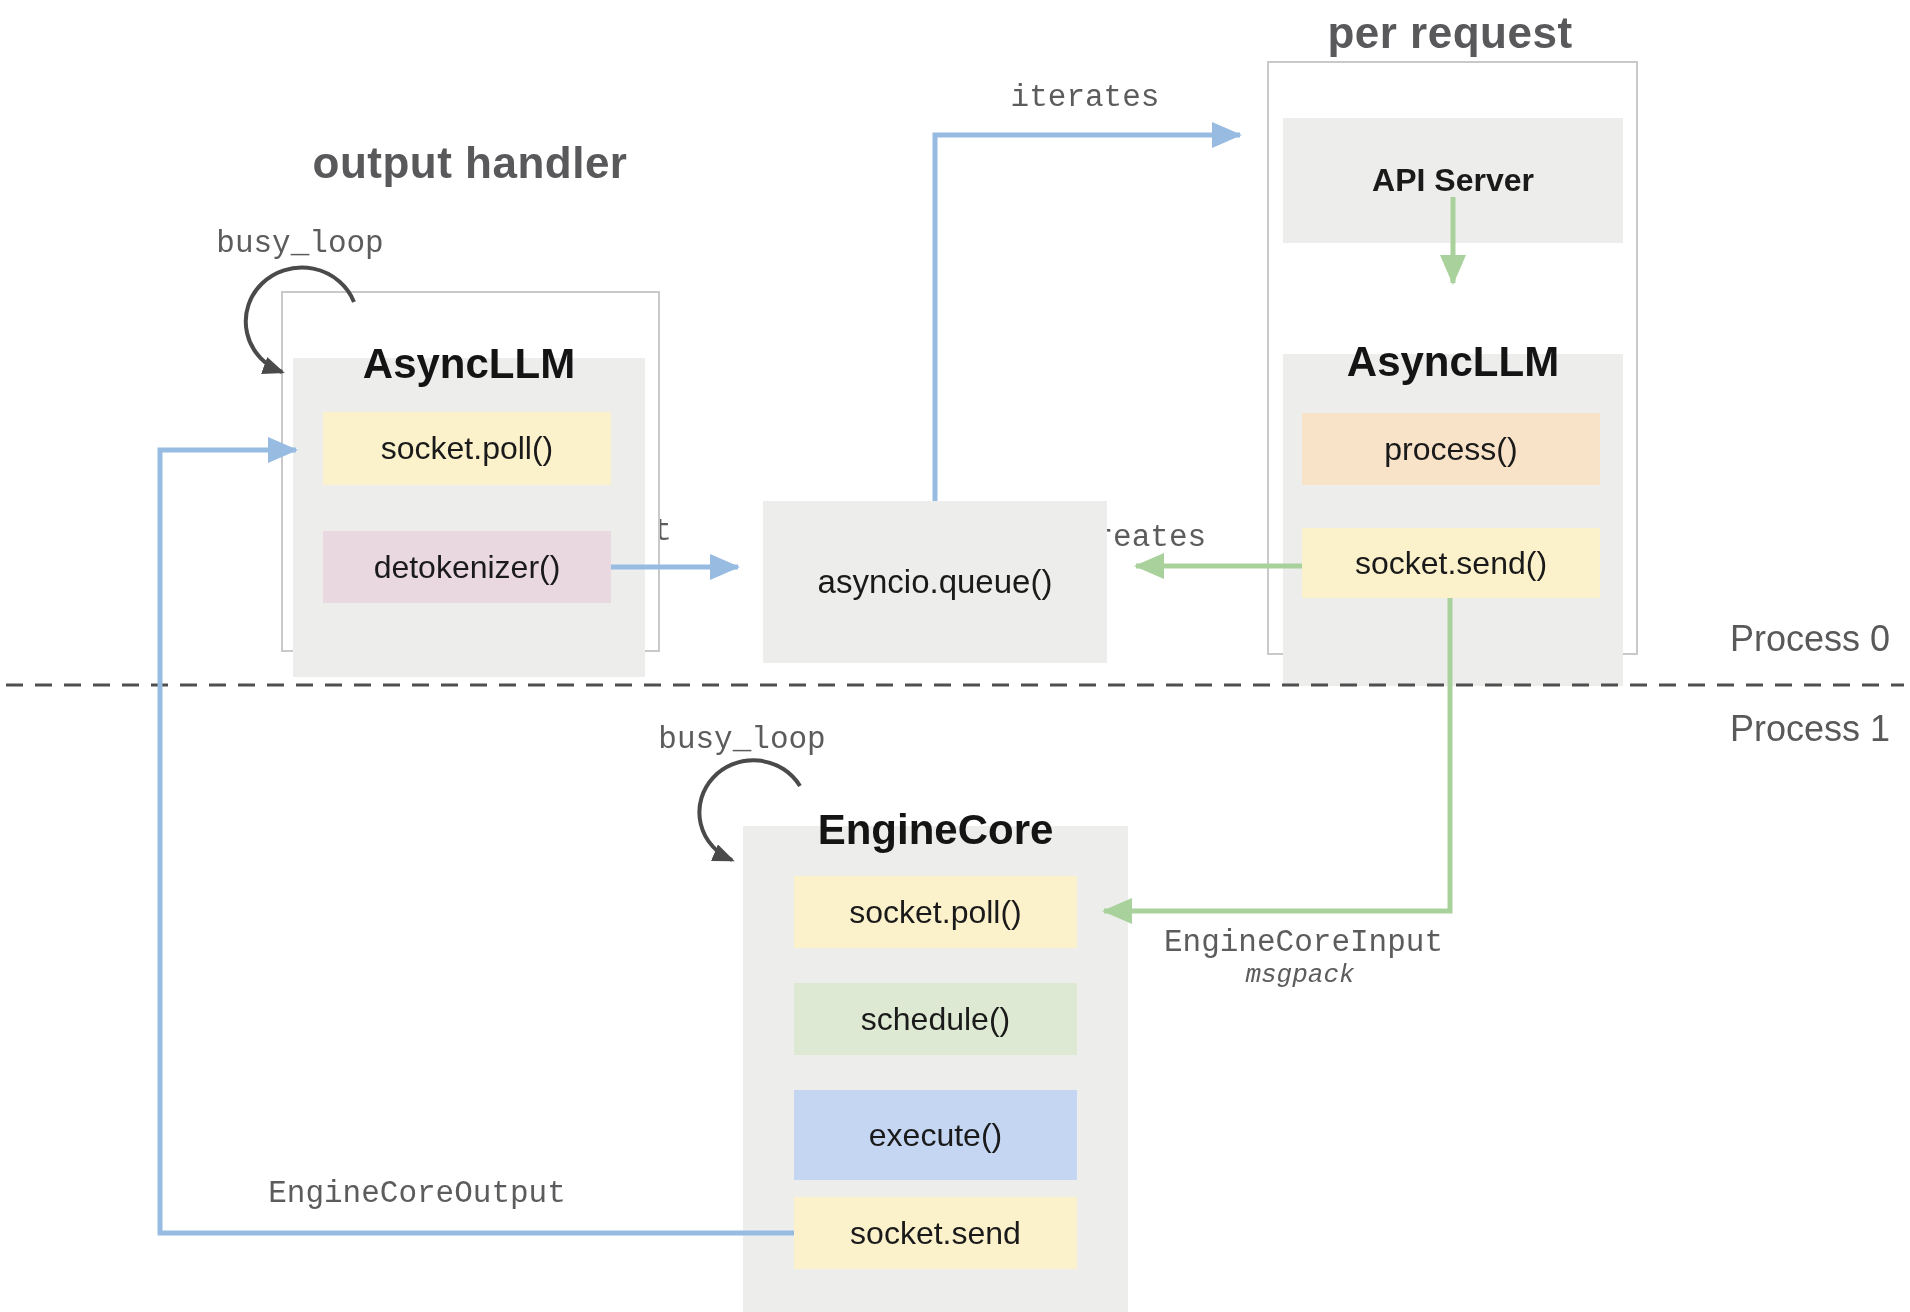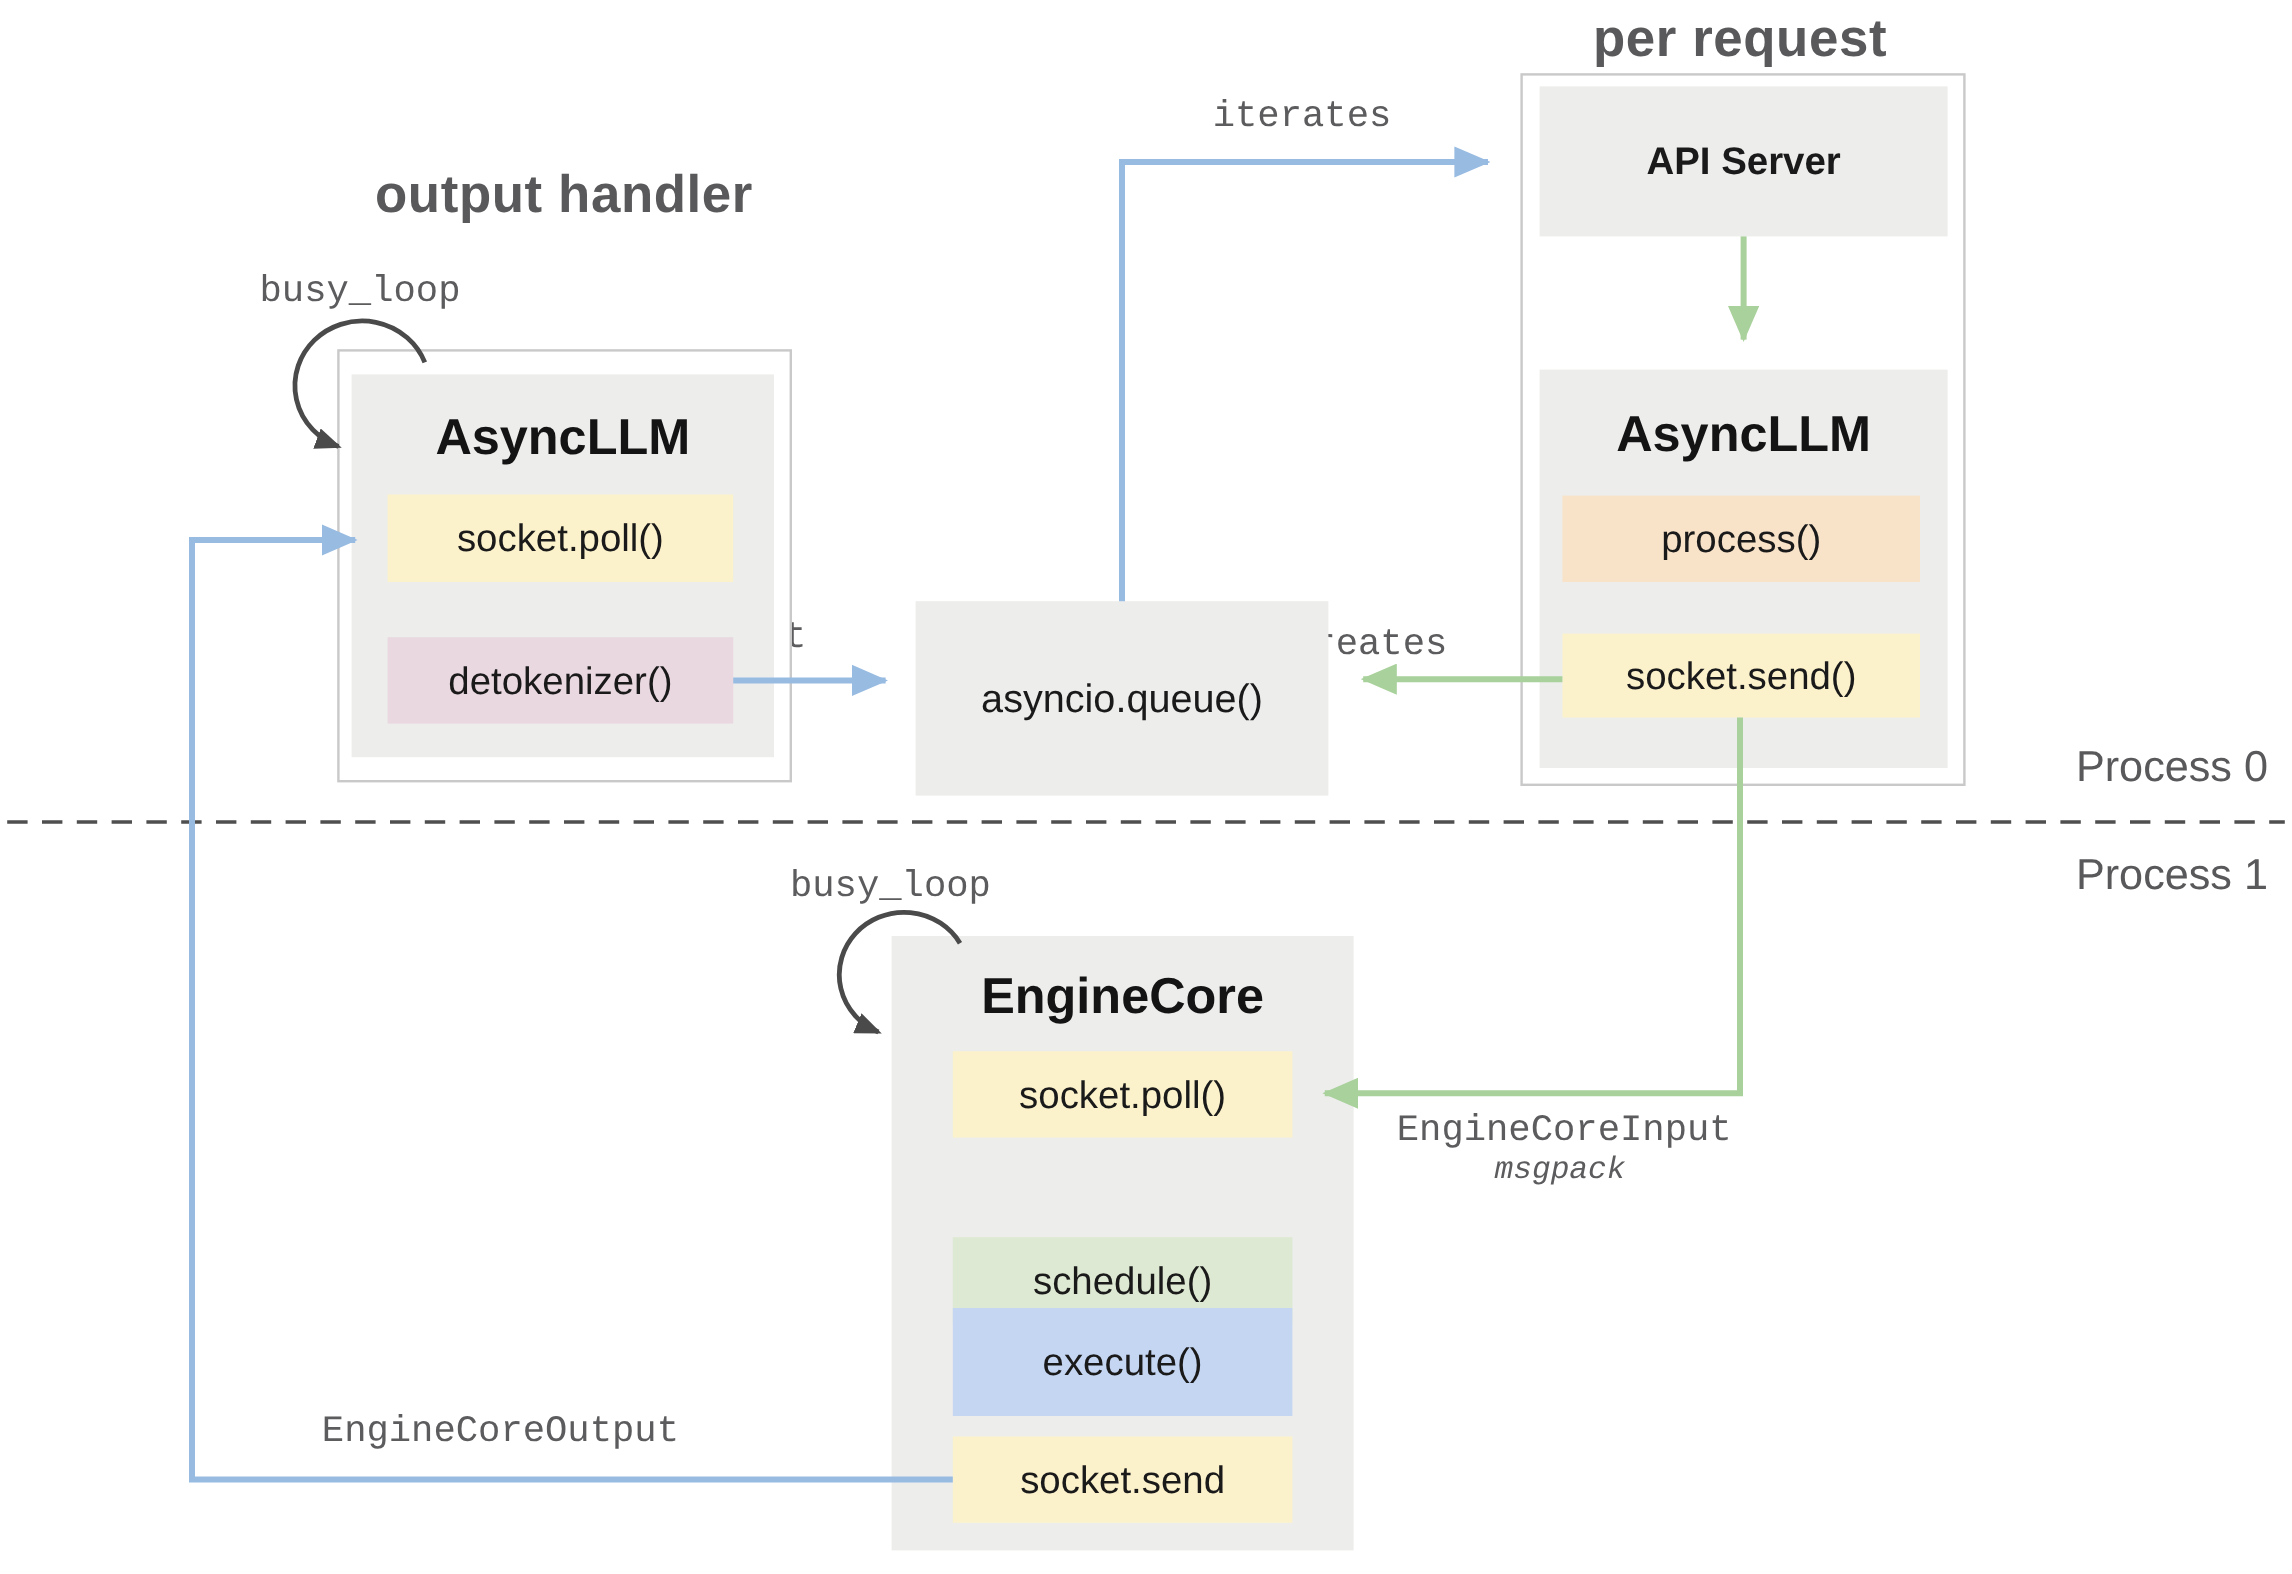--- a/index.html
+++ b/index.html
@@ -19,21 +19,21 @@
     font-size:36px;color:var(--c-title_gray,#59595b);text-align:right;
   }
   .edge-label{
     font-size:31px;color:var(--c-label_gray,#5c5c5e);text-align:center;white-space:nowrap;font-family:Liberation Mono, monospace;
   }
   .edge-label.small-italic{font-size:26px;font-style:italic;}
   .container-box{
     background:#ffffff;border:2px solid var(--c-border_gray,#c9c9c9);
     box-sizing:border-box;
   }
-  .gray-box{background:var(--c-box_gray,#ededec);}
+  .gray-box{background:var(--c-box_gray,#ededec);margin-top:46px;}
   .box-title{
     font-size:42px;font-weight:bold;color:#141414;text-align:center;white-space:nowrap;
   }
   .item-box{
     display:flex;align-items:center;justify-content:center;
     font-size:32px;color:var(--c-text_black,#1a1a1a);white-space:nowrap;
   }
   .fill-yellow{background:var(--c-yellow,#fbf2cc);}
   .fill-pink{background:var(--c-pink,#e9d8e0);}
   .fill-orange{background:var(--c-orange,#f8e3c9);}
@@ -85,21 +85,21 @@
   <div class="abs container-box" style="left:1267px;top:61px;width:371px;height:594px;"></div>
   <div class="abs item-box gray-box box-title" style="left:1283px;top:72px;width:340px;height:125px;">API Server</div>
   <div class="abs gray-box" style="left:1283px;top:308px;width:340px;height:332px;"></div>
   <div class="abs box-title" style="left:1283px;top:338px;width:340px;">AsyncLLM</div>
   <div class="abs item-box fill-orange" style="left:1302px;top:413px;width:298px;height:72px;">process()</div>
   <div class="abs item-box fill-yellow" style="left:1302px;top:528px;width:298px;height:70px;">socket.send()</div>
 
   <div class="abs gray-box" style="left:743px;top:780px;width:385px;height:512px;"></div>
   <div class="abs box-title" style="left:743px;top:806px;width:385px;">EngineCore</div>
   <div class="abs item-box fill-yellow" style="left:794px;top:876px;width:283px;height:72px;">socket.poll()</div>
-  <div class="abs item-box fill-green" style="left:794px;top:983px;width:283px;height:72px;margin-top:48px;">schedule()</div>
+  <div class="abs item-box fill-green" style="left:794px;top:983px;width:283px;height:72px;">schedule()</div>
   <div class="abs item-box fill-blue" style="left:794px;top:1090px;width:283px;height:90px;">execute()</div>
   <div class="abs item-box fill-yellow" style="left:794px;top:1197px;width:283px;height:72px;">socket.send</div>
 
   <svg class="arrows" width="1910" height="1312" viewBox="0 0 1910 1312">
     <defs>
       <marker id="head-blue" markerUnits="userSpaceOnUse" markerWidth="30" markerHeight="26" refX="28" refY="13" orient="auto">
         <path d="M0,0 L30,13 L0,26 Z" class="head-blue"></path>
       </marker>
       <marker id="head-green" markerUnits="userSpaceOnUse" markerWidth="30" markerHeight="26" refX="28" refY="13" orient="auto">
         <path d="M0,0 L30,13 L0,26 Z" class="head-green"></path>

